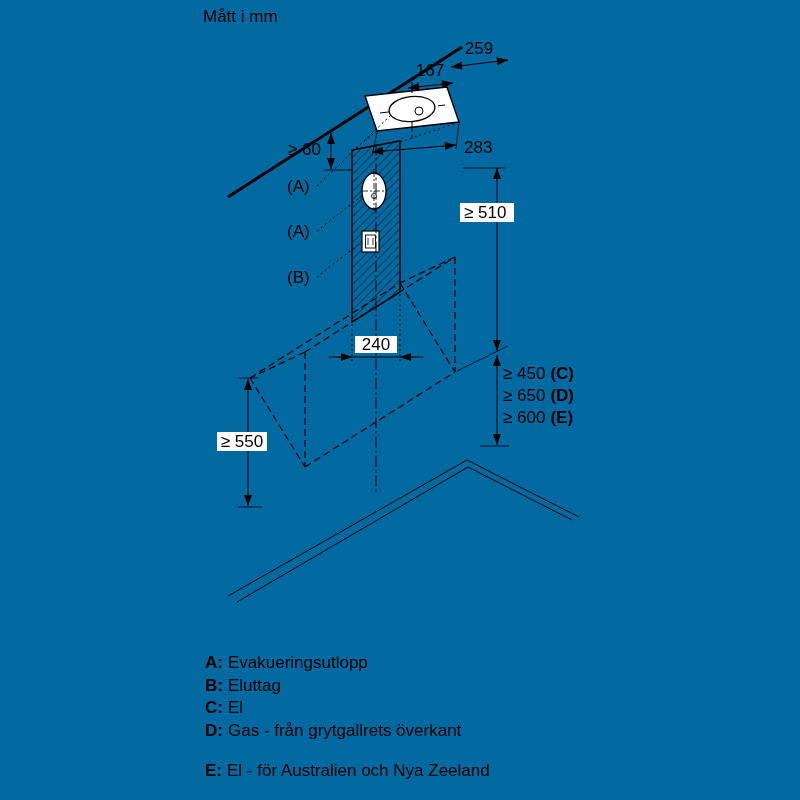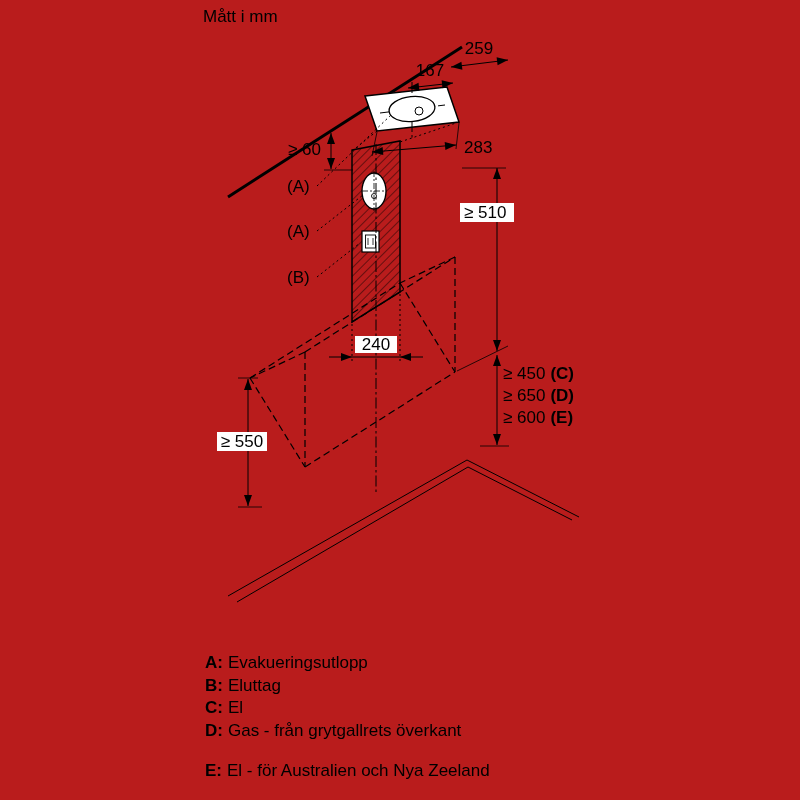--- a/index.html
+++ b/index.html
@@ -1,16 +1,16 @@
 <!DOCTYPE html>
 <html><head>
 <meta charset="utf-8">
 <style>
   html,body{margin:0;padding:0;background:#fff;}
-  .stage{position:relative;width:800px;height:800px;background:#b91c1c;
+  .stage{position:relative;width:800px;height:800px;background:#0369a1;
          font-family:"Liberation Sans", sans-serif;overflow:hidden;}
   svg{position:absolute;left:0;top:0;}
   svg text{font-family:"Liberation Sans", sans-serif;font-size:17px;fill:#000;}
   .thin{stroke:#000;stroke-width:1;fill:none;}
   .xthin{stroke:#000;stroke-width:0.8;fill:none;}
   .dashed{stroke:#000;stroke-width:1.2;fill:none;stroke-dasharray:7 4;}
   .dotted{stroke:#000;stroke-width:1;fill:none;stroke-dasharray:2 3;}
   .cline{stroke:#000;stroke-width:1;fill:none;stroke-dasharray:11 3 2.5 3;}
   .arrow{fill:#000;stroke:none;}
   .wbg{fill:#ffffff;stroke:none;}

